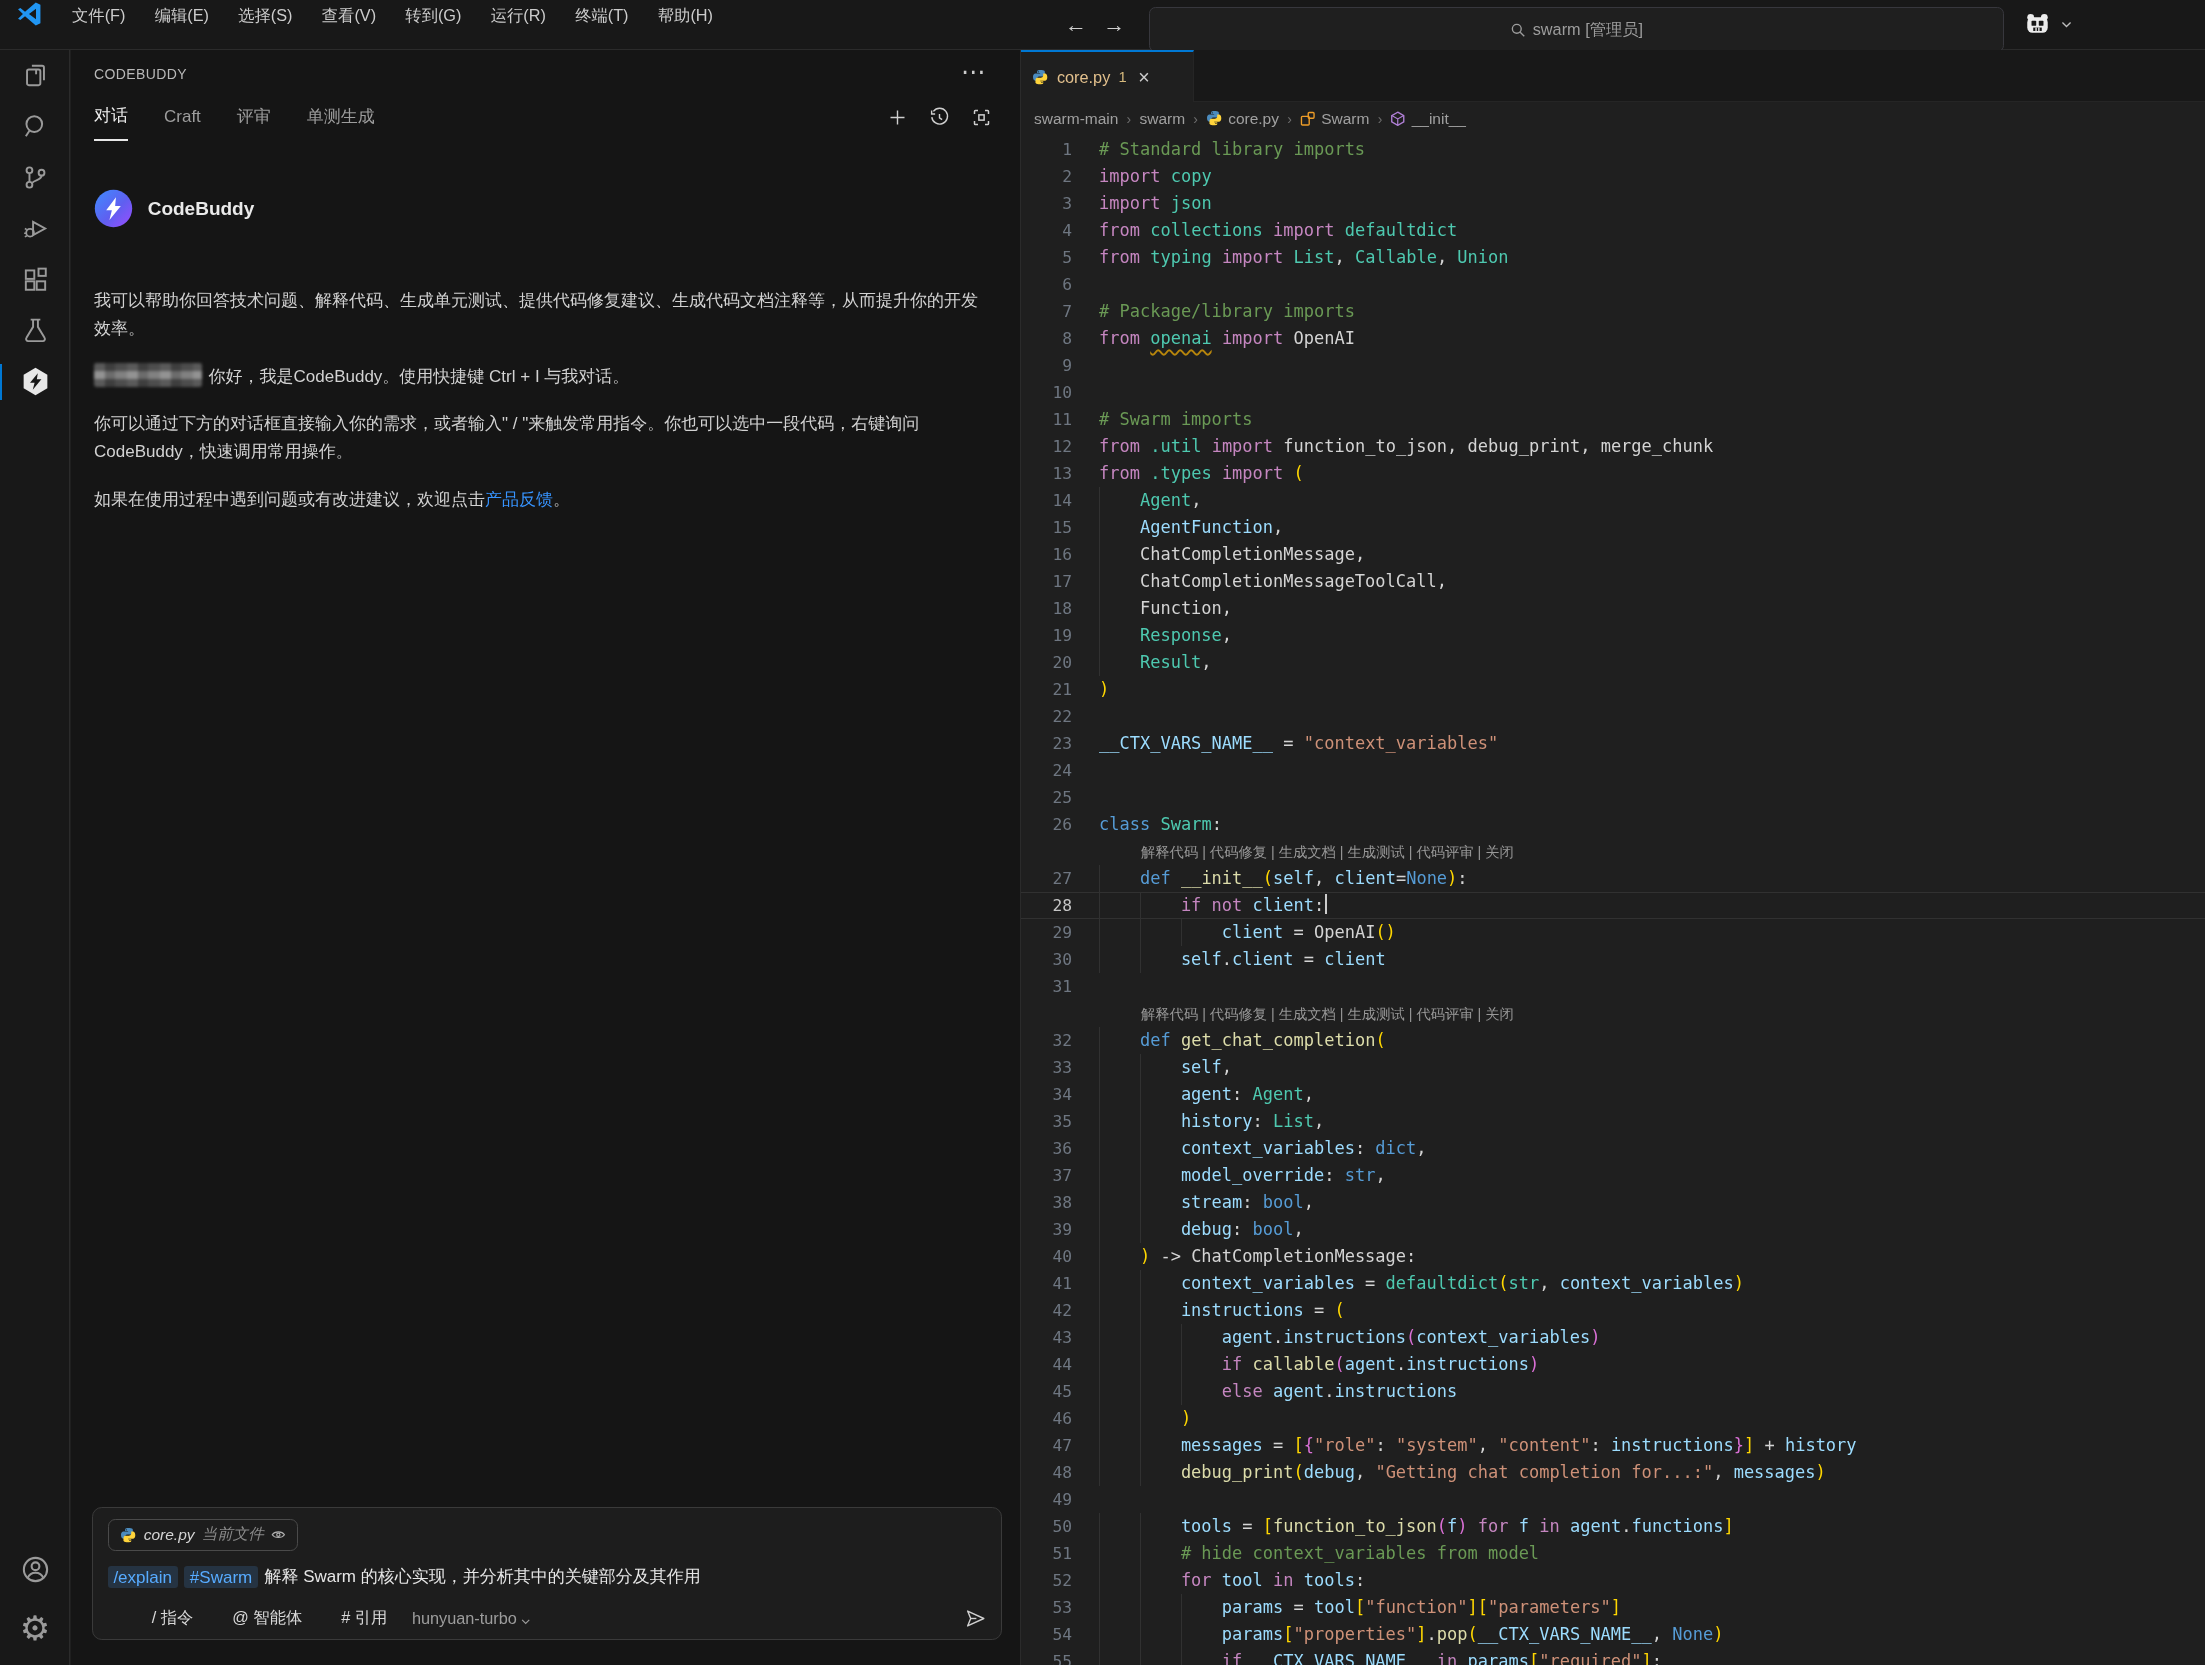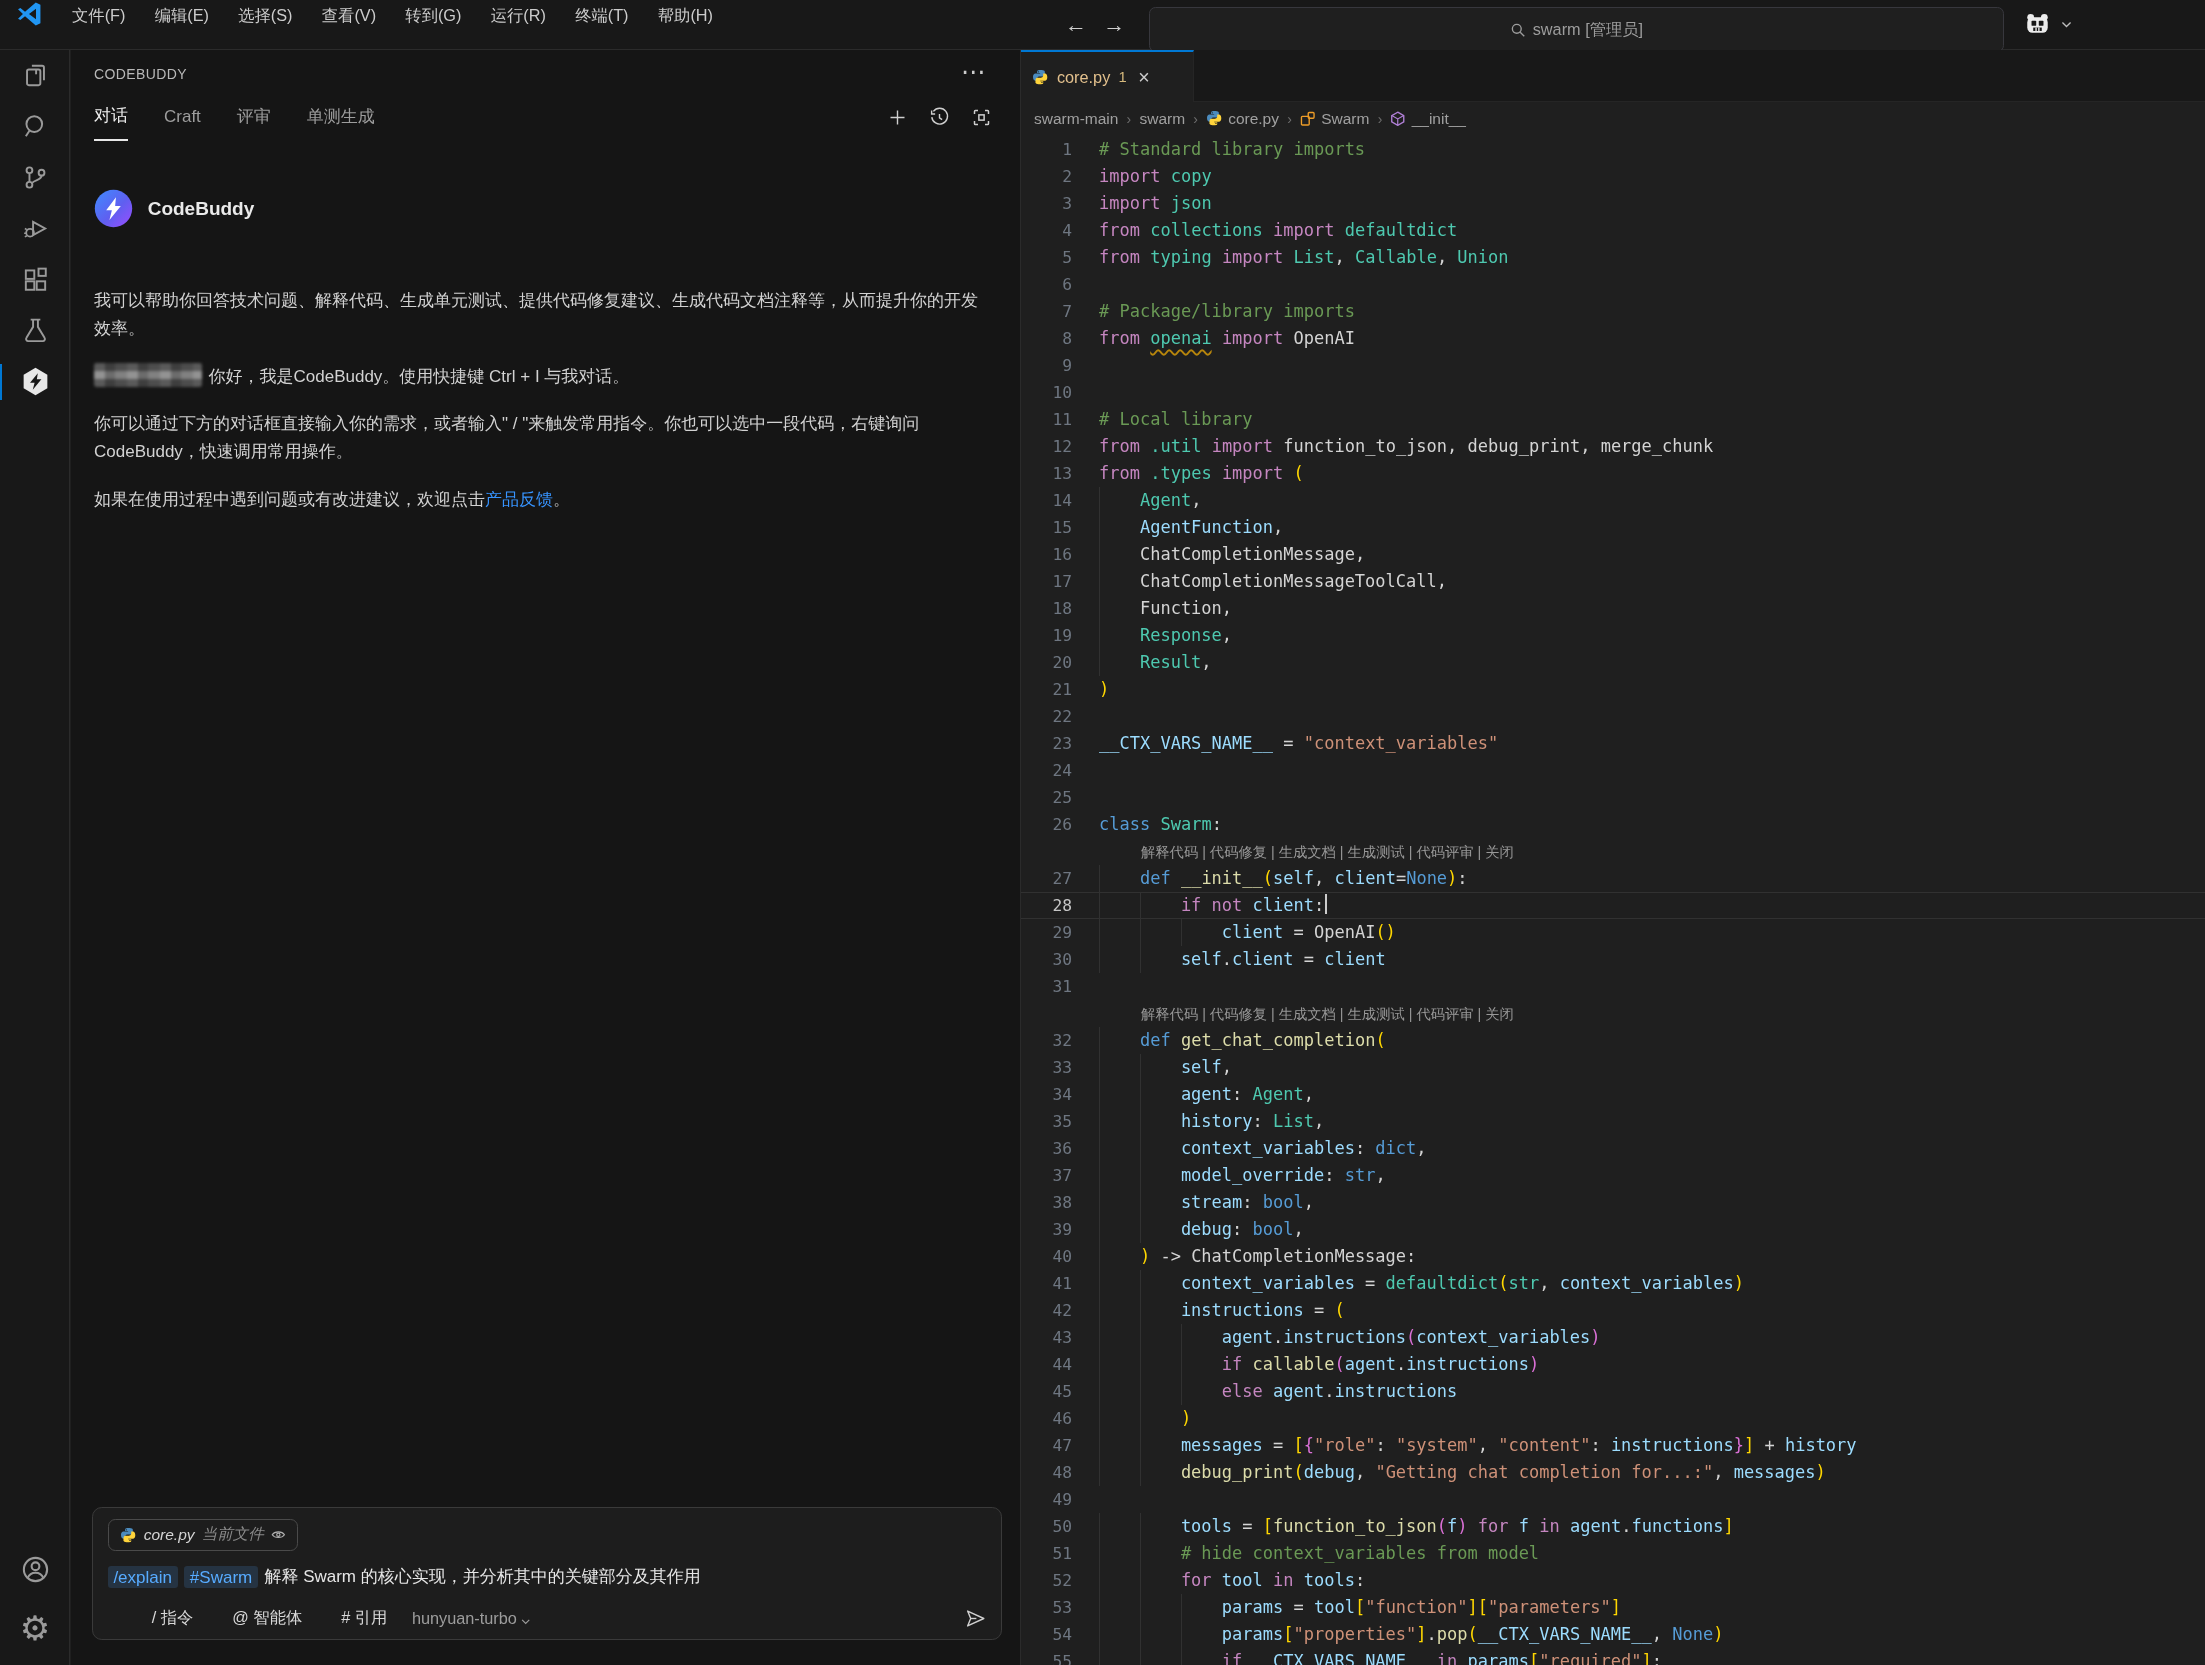--- a/index.html
+++ b/index.html
@@ -330,21 +330,21 @@
         <div class="crow"><span class="ln">1</span><span class="ctext"><span class="tk-c"># Standard library imports</span></span></div>
         <div class="crow"><span class="ln">2</span><span class="ctext"><span class="tk-k">import</span><span class="tk-p"> </span><span class="tk-t">copy</span></span></div>
         <div class="crow"><span class="ln">3</span><span class="ctext"><span class="tk-k">import</span><span class="tk-p"> </span><span class="tk-t">json</span></span></div>
         <div class="crow"><span class="ln">4</span><span class="ctext"><span class="tk-k">from</span><span class="tk-p"> </span><span class="tk-t">collections</span><span class="tk-p"> </span><span class="tk-k">import</span><span class="tk-p"> </span><span class="tk-t">defaultdict</span></span></div>
         <div class="crow"><span class="ln">5</span><span class="ctext"><span class="tk-k">from</span><span class="tk-p"> </span><span class="tk-t">typing</span><span class="tk-p"> </span><span class="tk-k">import</span><span class="tk-p"> </span><span class="tk-t">List</span><span class="tk-p">, </span><span class="tk-t">Callable</span><span class="tk-p">, </span><span class="tk-t">Union</span></span></div>
         <div class="crow"><span class="ln">6</span><span class="ctext"></span></div>
         <div class="crow"><span class="ln">7</span><span class="ctext"><span class="tk-c"># Package/library imports</span></span></div>
         <div class="crow"><span class="ln">8</span><span class="ctext"><span class="tk-k">from</span><span class="tk-p"> </span><span class="tk-tw">openai</span><span class="tk-p"> </span><span class="tk-k">import</span><span class="tk-p"> </span><span class="tk-p">OpenAI</span></span></div>
         <div class="crow"><span class="ln">9</span><span class="ctext"></span></div>
         <div class="crow"><span class="ln">10</span><span class="ctext"></span></div>
-        <div class="crow"><span class="ln">11</span><span class="ctext"><span class="tk-c"># Local library</span></span></div>
+        <div class="crow"><span class="ln">11</span><span class="ctext"><span class="tk-c"># Swarm imports</span></span></div>
         <div class="crow"><span class="ln">12</span><span class="ctext"><span class="tk-k">from</span><span class="tk-p"> </span><span class="tk-t">.util</span><span class="tk-p"> </span><span class="tk-k">import</span><span class="tk-p"> </span><span class="tk-p">function_to_json</span><span class="tk-p">, </span><span class="tk-p">debug_print</span><span class="tk-p">, </span><span class="tk-p">merge_chunk</span></span></div>
         <div class="crow"><span class="ln">13</span><span class="ctext"><span class="tk-k">from</span><span class="tk-p"> </span><span class="tk-t">.types</span><span class="tk-p"> </span><span class="tk-k">import</span><span class="tk-p"> </span><span class="tk-b1">(</span></span></div>
         <div class="crow"><span class="ln">14</span><span class="ctext"><span class="ind">    </span><span class="tk-t">Agent</span><span class="tk-p">,</span></span></div>
         <div class="crow"><span class="ln">15</span><span class="ctext"><span class="ind">    </span><span class="tk-v">AgentFunction</span><span class="tk-p">,</span></span></div>
         <div class="crow"><span class="ln">16</span><span class="ctext"><span class="ind">    </span><span class="tk-p">ChatCompletionMessage</span><span class="tk-p">,</span></span></div>
         <div class="crow"><span class="ln">17</span><span class="ctext"><span class="ind">    </span><span class="tk-p">ChatCompletionMessageToolCall</span><span class="tk-p">,</span></span></div>
         <div class="crow"><span class="ln">18</span><span class="ctext"><span class="ind">    </span><span class="tk-p">Function</span><span class="tk-p">,</span></span></div>
         <div class="crow"><span class="ln">19</span><span class="ctext"><span class="ind">    </span><span class="tk-t">Response</span><span class="tk-p">,</span></span></div>
         <div class="crow"><span class="ln">20</span><span class="ctext"><span class="ind">    </span><span class="tk-t">Result</span><span class="tk-p">,</span></span></div>
         <div class="crow"><span class="ln">21</span><span class="ctext"><span class="tk-b1">)</span></span></div>

